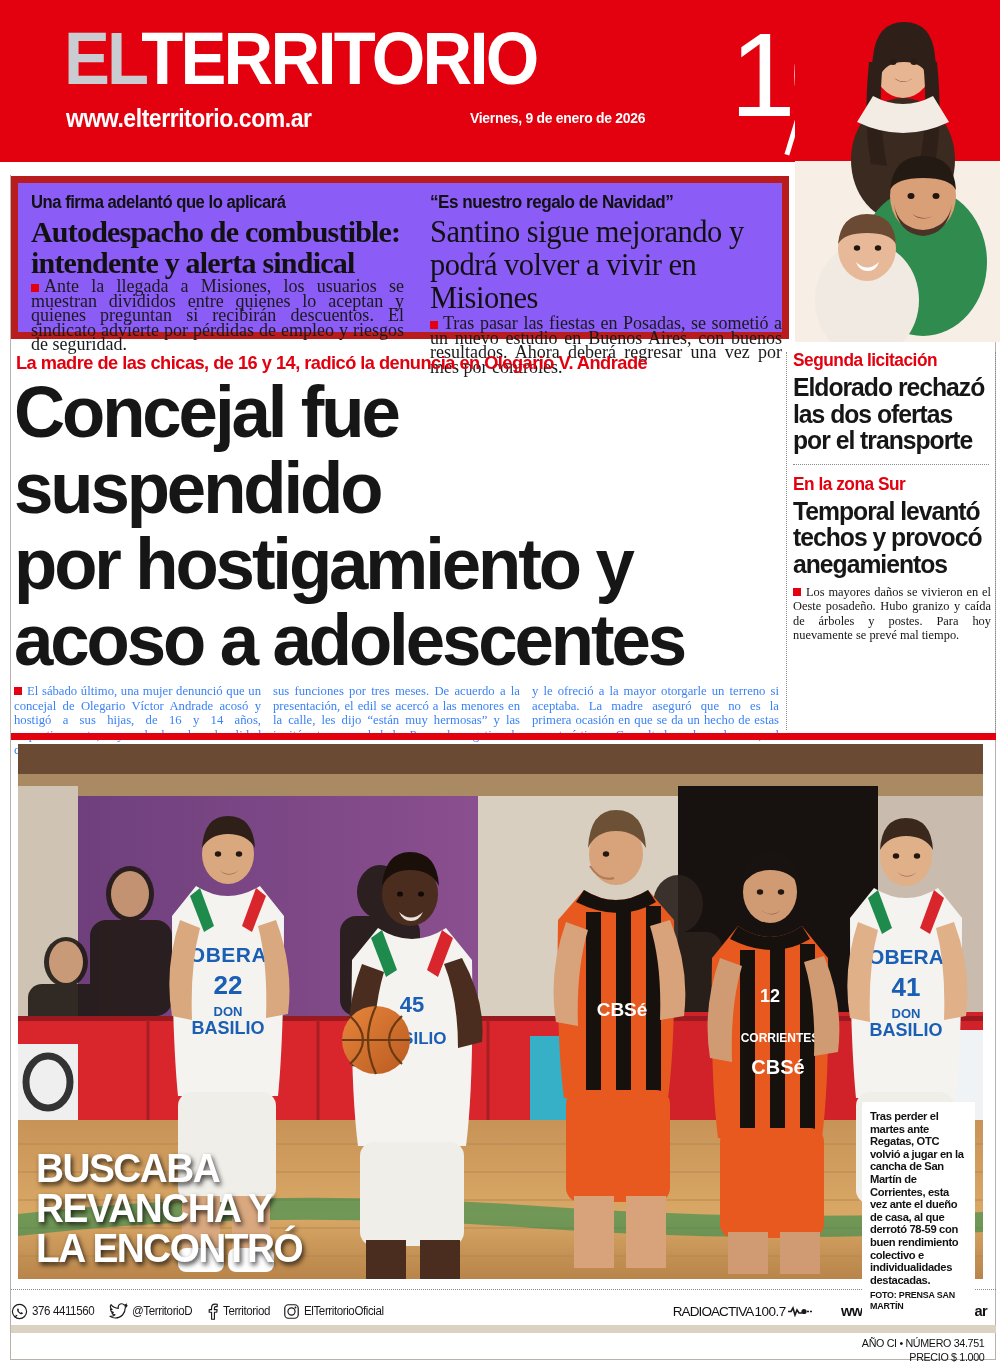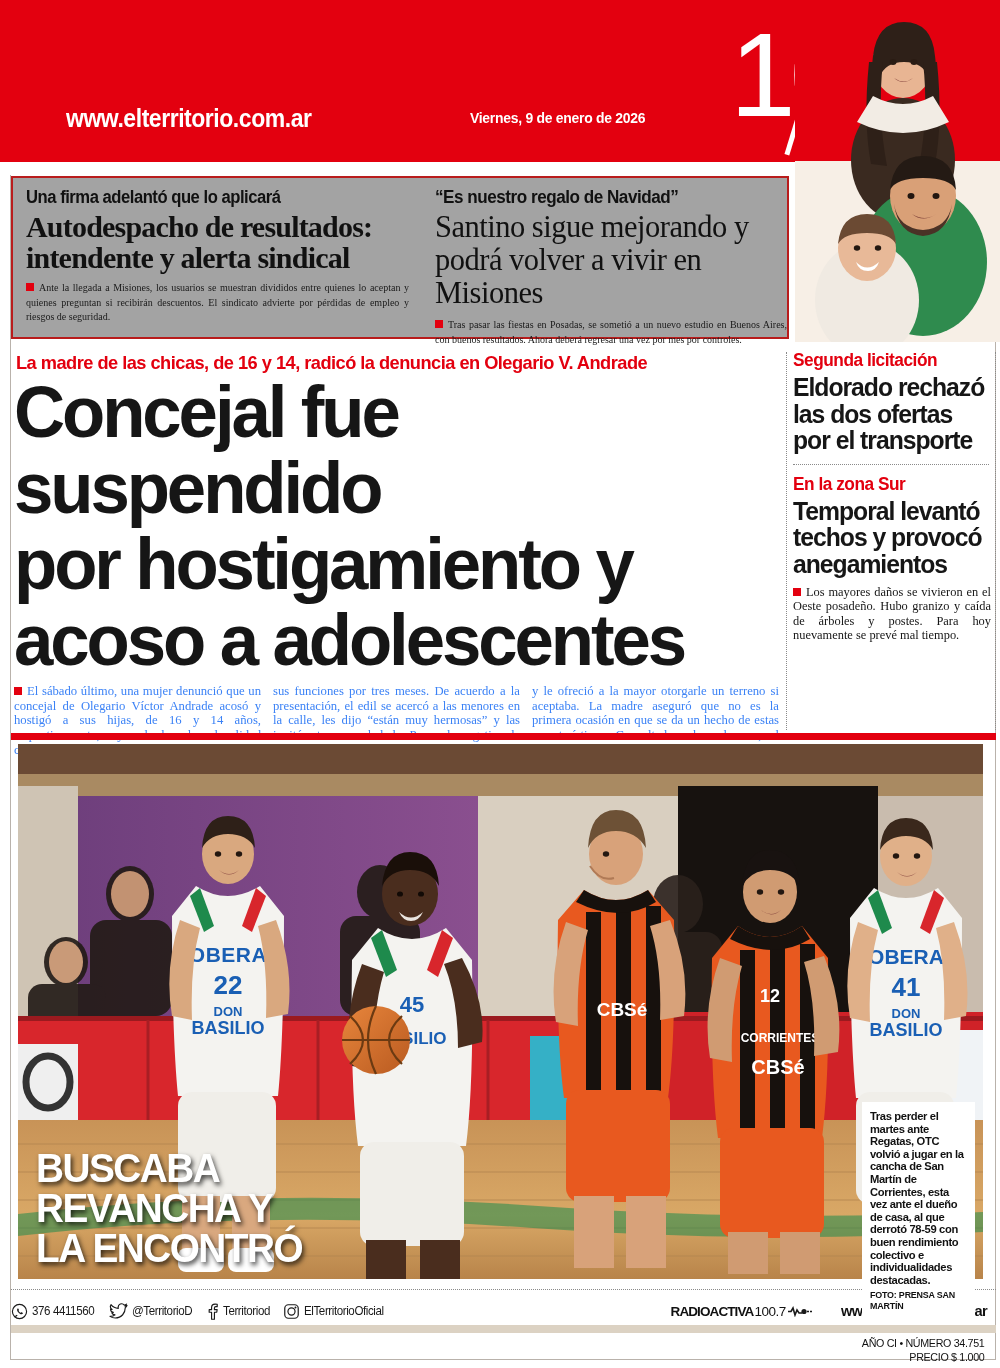--- a/index.html
+++ b/index.html
@@ -55,42 +55,42 @@
   .family-photo {
     position:absolute; left:795px; top:0px; width:205px; height:342px;
     overflow:hidden; z-index:5;
   }
   .fp-bg { position:absolute; inset:0; background:linear-gradient(180deg,#e3000f 0%,#e3000f 47%,#f7efe6 47%,#f7efe6 100%); }
   .fp-svg { position:absolute; inset:0; }
 
   
   .topbox {
     position:absolute; left:11px; top:176px; width:778px; height:163px;
-    background:#a3a3a3; border:2px solid #b91c1c;
+    background:#8b5cf6; border:7px solid #b91c1c;
   }
   .topbox-inner { display:flex; height:100%; }
   .top-story { padding:9px 13px 0 13px; }
   .top-story.a { width:411px; }
   .top-story.b { width:365px; }
   .kicker-blk {
     font-weight:bold; font-size:17.5px; color:#111; letter-spacing:-0.5px;
     transform:scaleX(0.95); transform-origin:left center; white-space:nowrap;
     margin-bottom:3px;
   }
   .hl-serif-bold {
     font-family:"Liberation Serif", serif; font-weight:bold;
     font-size:30px; line-height:31px; color:#111; letter-spacing:-0.8px;
   }
   .hl-serif-light {
     font-family:"Liberation Serif", serif; font-weight:normal;
     font-size:30.5px; line-height:33px; color:#111; letter-spacing:-0.5px;
   }
   .lead {
-    font-family:"Liberation Serif", serif; font-size:10px; line-height:14.6px;
-    color:#1a1a1a; text-align:justify; margin-top:8px;
+    font-family:"Liberation Serif", serif; font-size:18px; line-height:14.6px;
+    color:#1a1a1a; text-align:justify; margin-top:1px;
   }
   .sq { display:inline-block; width:8px; height:8px; background:#e3000f; margin-right:5px; position:relative; top:0px; }
 
   
   .main-kicker {
     position:absolute; left:16px; top:352px; width:760px;
     color:#e3000f; font-weight:bold; font-size:19px; letter-spacing:-0.55px;
     transform:scaleX(0.96); transform-origin:left center; white-space:nowrap;
   }
   .main-head {
@@ -174,39 +174,42 @@
   .social-item { display:flex; align-items:center; gap:4px; }
   .social-item span {
     font-size:12.6px; color:#1a1a1a; letter-spacing:-0.45px;
     transform:scaleX(0.92); transform-origin:left center; white-space:nowrap;
   }
   .foot-right { margin-left:auto; display:flex; align-items:center; gap:28px; }
   .radio {
     font-size:13.5px; color:#111; letter-spacing:-0.5px; white-space:nowrap;
     display:flex; align-items:center; gap:1px;
   }
-  .radio b { font-weight:bold; letter-spacing:-0.9px; }
+  .radio b { font-weight:normal; letter-spacing:-0.9px; }
   .foot-url {
     font-weight:bold; font-size:15.5px; color:#111; letter-spacing:-0.75px;
     transform:scaleX(0.94); transform-origin:left center; white-space:nowrap;
   }
   .foot-band { position:absolute; left:11px; top:1325px; width:985px; height:8px; background:#dcd2c3; }
   .foot-meta {
     position:absolute; right:16px; top:1336px; text-align:right;
     font-size:11.4px; line-height:14px; color:#111; letter-spacing:-0.35px;
     transform:scaleX(0.94); transform-origin:right center;
   }
   .page-border { position:absolute; left:10px; top:175px; width:986px; height:1185px; border:1px solid #b9b2ab; border-top:none; pointer-events:none; }
 </style>
 </head>
 <body>
 
 <div class="page">
 
   <header class="masthead">
+    <div class="logo-wrap">
+      <div class="logo-text"><span class="el">EL</span><span>TERRITORIO</span></div>
+    </div>
     <div class="logo-url">www.elterritorio.com.ar</div>
     <div class="masthead-date">Viernes, 9 de enero de 2026</div>
 
     <div class="cent">
       <div class="one" style="letter-spacing:-6px;">100</div>
       <div class="slash"></div>
       <div class="anios">AÑOS</div>
     </div>
   </header>
 
@@ -248,21 +251,21 @@
     </svg>
   </div>
 
   <div class="page-border"></div>
 
   <section class="topbox">
     <div class="topbox-inner">
       <article class="top-story a">
         <div class="kicker-blk">Una firma adelantó que lo aplicará</div>
         <div class="hl-serif-bold">
-          <div>Autodespacho de resultados:</div>
+          <div>Autodespacho de combustible:</div>
           <div>intendente y alerta sindical</div>
         </div>
         <p class="lead"><span class="sq"></span><span>Ante la llegada a Misiones, los usuarios se muestran divididos entre quienes lo aceptan y quienes preguntan si recibirán descuentos. El sindicato advierte por pérdidas de empleo y riesgos de seguridad.</span></p>
       </article>
 
       <article class="top-story b">
         <div class="kicker-blk" style="font-size:18px;">“Es nuestro regalo de Navidad”</div>
         <div class="hl-serif-light">
           <div>Santino sigue mejorando y</div>
           <div>podrá volver a vivir en Misiones</div>

